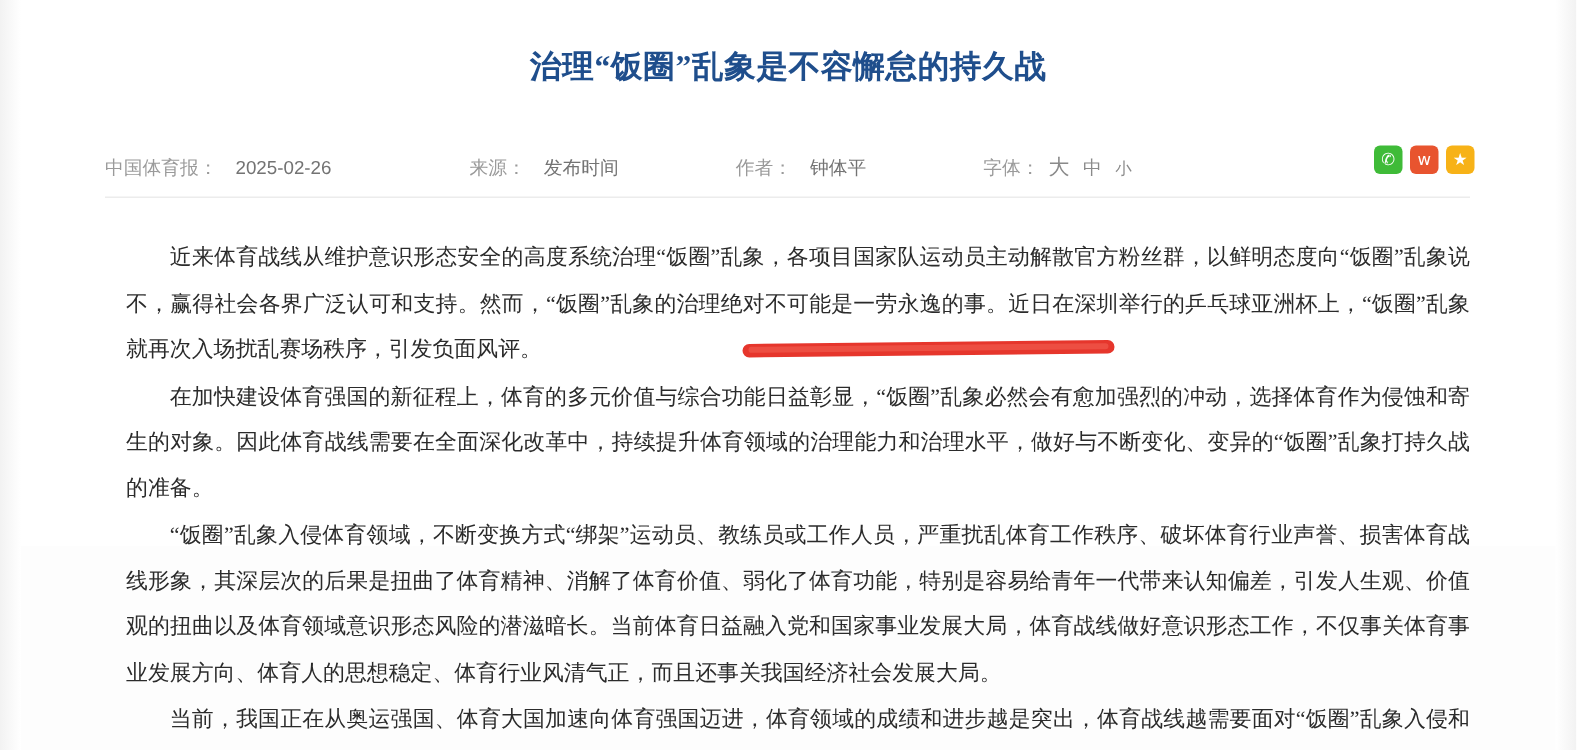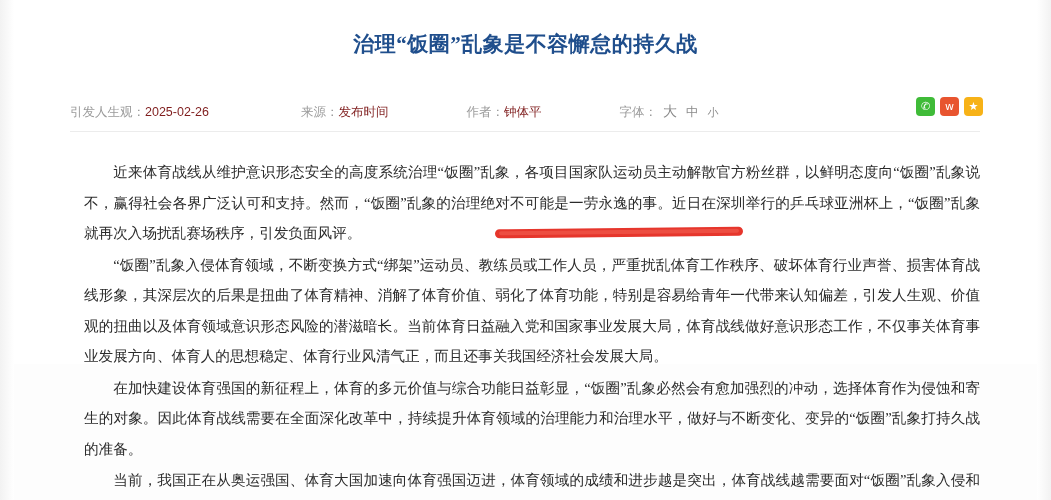--- a/index.html
+++ b/index.html
@@ -43,21 +43,21 @@
     width: 910px;
     height: 34px;
     display: flex;
     align-items: center;
     font-size: 12.5px;
     color: #8a8a8a;
     font-family: "Liberation Sans", sans-serif;
   }
   .meta-item { display: flex; align-items: baseline; white-space: nowrap; }
   .meta-label { color: #9a9a9a; }
-  .meta-value { color: #7f1d1d; margin-left: 0; }
+  .meta-value { color: #737373; margin-left: 12px; }
   .meta-gap-1 { width: 92px; }
   .meta-gap-2 { width: 78px; }
   .meta-gap-3 { width: 78px; }
   .font-sizes { display: flex; align-items: baseline; gap: 9px; margin-left: 6px; }
   .font-sizes span { color: #8a8a8a; }
   .fs-big { font-size: 14px; }
   .fs-mid { font-size: 12.5px; }
   .fs-small { font-size: 11px; }
 
   .share-icons {
@@ -132,21 +132,21 @@
 </head>
 <body>
 
 <div id="page">
   <div class="article">
 
     <div class="title">治理“饭圈”乱象是不容懈怠的持久战</div>
 
     <div class="meta-bar">
       <div class="meta-item">
-        <span class="meta-label">引发人生观：</span>
+        <span class="meta-label">中国体育报：</span>
         <span class="meta-value">2025-02-26</span>
       </div>
       <div class="meta-gap-1"></div>
       <div class="meta-item">
         <span class="meta-label">来源：</span>
         <span class="meta-value">发布时间</span>
       </div>
       <div class="meta-gap-2"></div>
       <div class="meta-item">
         <span class="meta-label">作者：</span>
@@ -166,22 +166,22 @@
     <div class="share-icons">
       <div class="ic ic-wechat">✆</div>
       <div class="ic ic-weibo">w</div>
       <div class="ic ic-star">★</div>
     </div>
 
     <div class="divider"></div>
 
     <div class="body-text">
       <p>近来体育战线从维护意识形态安全的高度系统治理“饭圈”乱象，各项目国家队运动员主动解散官方粉丝群，以鲜明态度向“饭圈”乱象说不，赢得社会各界广泛认可和支持。然而，“饭圈”乱象的治理绝对不可能是一劳永逸的事。近日在深圳举行的乒乓球亚洲杯上，“饭圈”乱象就再次入场扰乱赛场秩序，引发负面风评。</p>
+      <p>在加快建设体育强国的新征程上，体育的多元价值与综合功能日益彰显，“饭圈”乱象必然会有愈加强烈的冲动，选择体育作为侵蚀和寄生的对象。因此体育战线需要在全面深化改革中，持续提升体育领域的治理能力和治理水平，做好与不断变化、变异的“饭圈”乱象打持久战的准备。</p>
       <p>“饭圈”乱象入侵体育领域，不断变换方式“绑架”运动员、教练员或工作人员，严重扰乱体育工作秩序、破坏体育行业声誉、损害体育战线形象，其深层次的后果是扭曲了体育精神、消解了体育价值、弱化了体育功能，特别是容易给青年一代带来认知偏差，引发人生观、价值观的扭曲以及体育领域意识形态风险的潜滋暗长。当前体育日益融入党和国家事业发展大局，体育战线做好意识形态工作，不仅事关体育事业发展方向、体育人的思想稳定、体育行业风清气正，而且还事关我国经济社会发展大局。</p>
-      <p>在加快建设体育强国的新征程上，体育的多元价值与综合功能日益彰显，“饭圈”乱象必然会有愈加强烈的冲动，选择体育作为侵蚀和寄生的对象。因此体育战线需要在全面深化改革中，持续提升体育领域的治理能力和治理水平，做好与不断变化、变异的“饭圈”乱象打持久战的准备。</p>
       <p>当前，我国正在从奥运强国、体育大国加速向体育强国迈进，体育领域的成绩和进步越是突出，体育战线越需要面对“饭圈”乱象入侵和寄生的强烈冲动所带来的一系列新问题新挑战。越是取得成绩的时候，越要有如履薄冰的谨慎，越要有居安思危的忧患意识，越要有防范化解风险的应对之策。</p>
 
     </div>
 
     <div class="highlight-red"></div>
 
     <div class="edge-shade-left"></div>
     <div class="edge-shade-right"></div>
   </div>
 </div>

